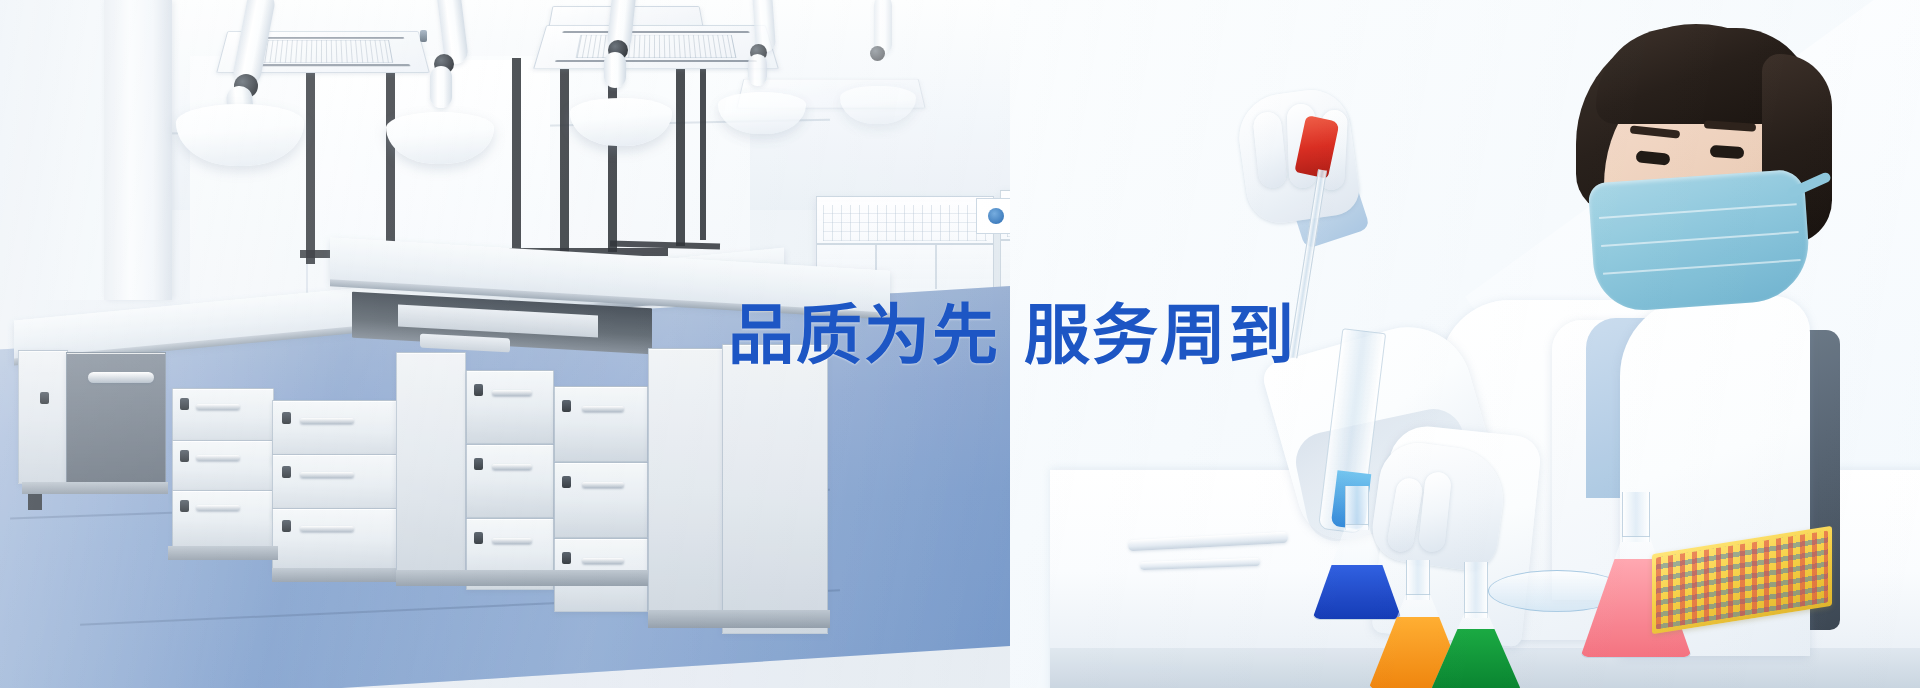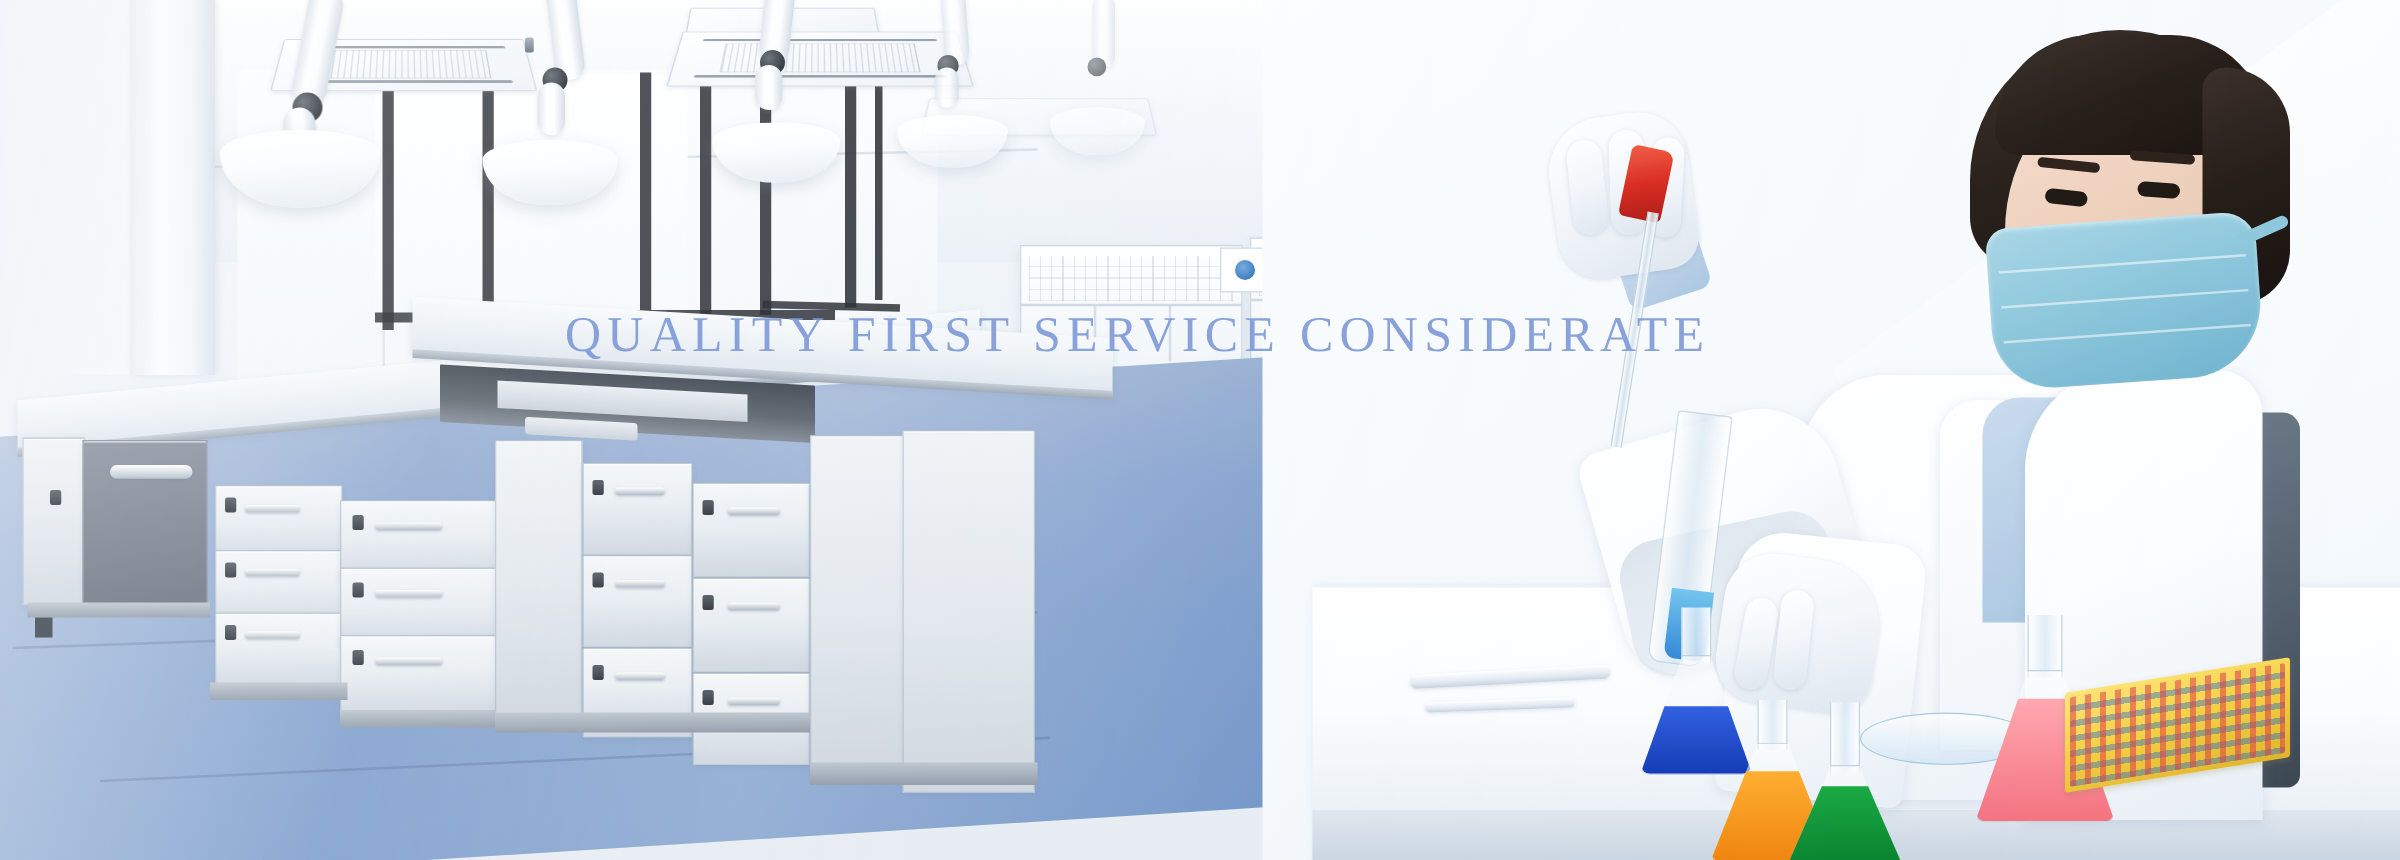--- a/index.html
+++ b/index.html
@@ -721,19 +721,21 @@
 
     <div class="tip-rack" style="left:1652px;top:540px;width:180px;height:80px;transform:skewY(-9deg);">
       <div class="tip-dots"></div>
     </div>
 
     <div class="haze"></div>
   </div>
 
   <div class="text-layer">
 
-    <div class="eng-line">QUALITY  FIRST  SERVICE  CONSIDERATE</div>
-
+
+    <div class="cn-headline">
+      <span>品质为先</span><span class="gap"></span><span>服务周到</span>
+    </div>
 
 
   </div>
 
 </div>
 
 </body></html>

